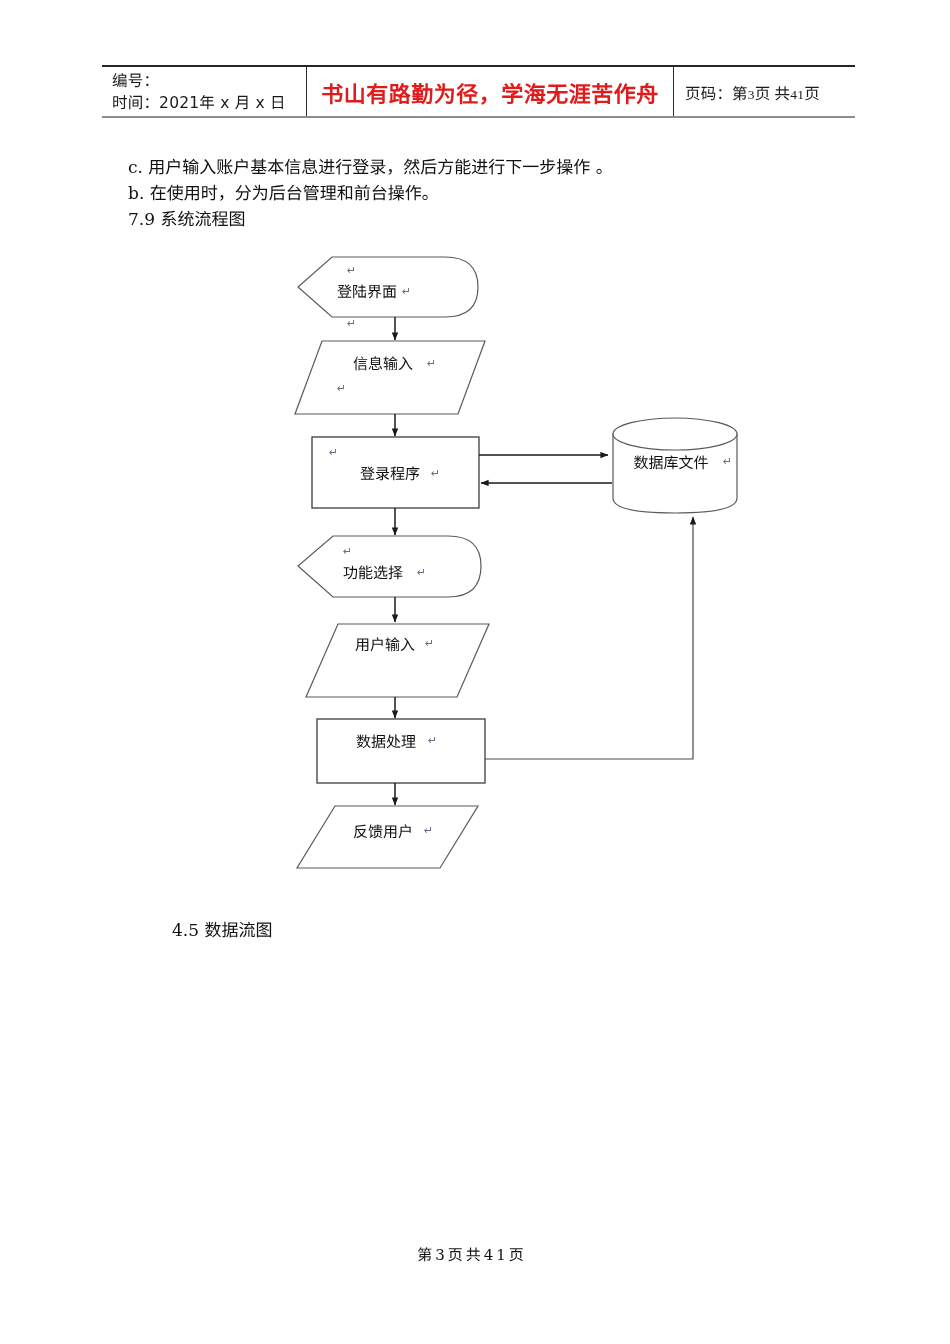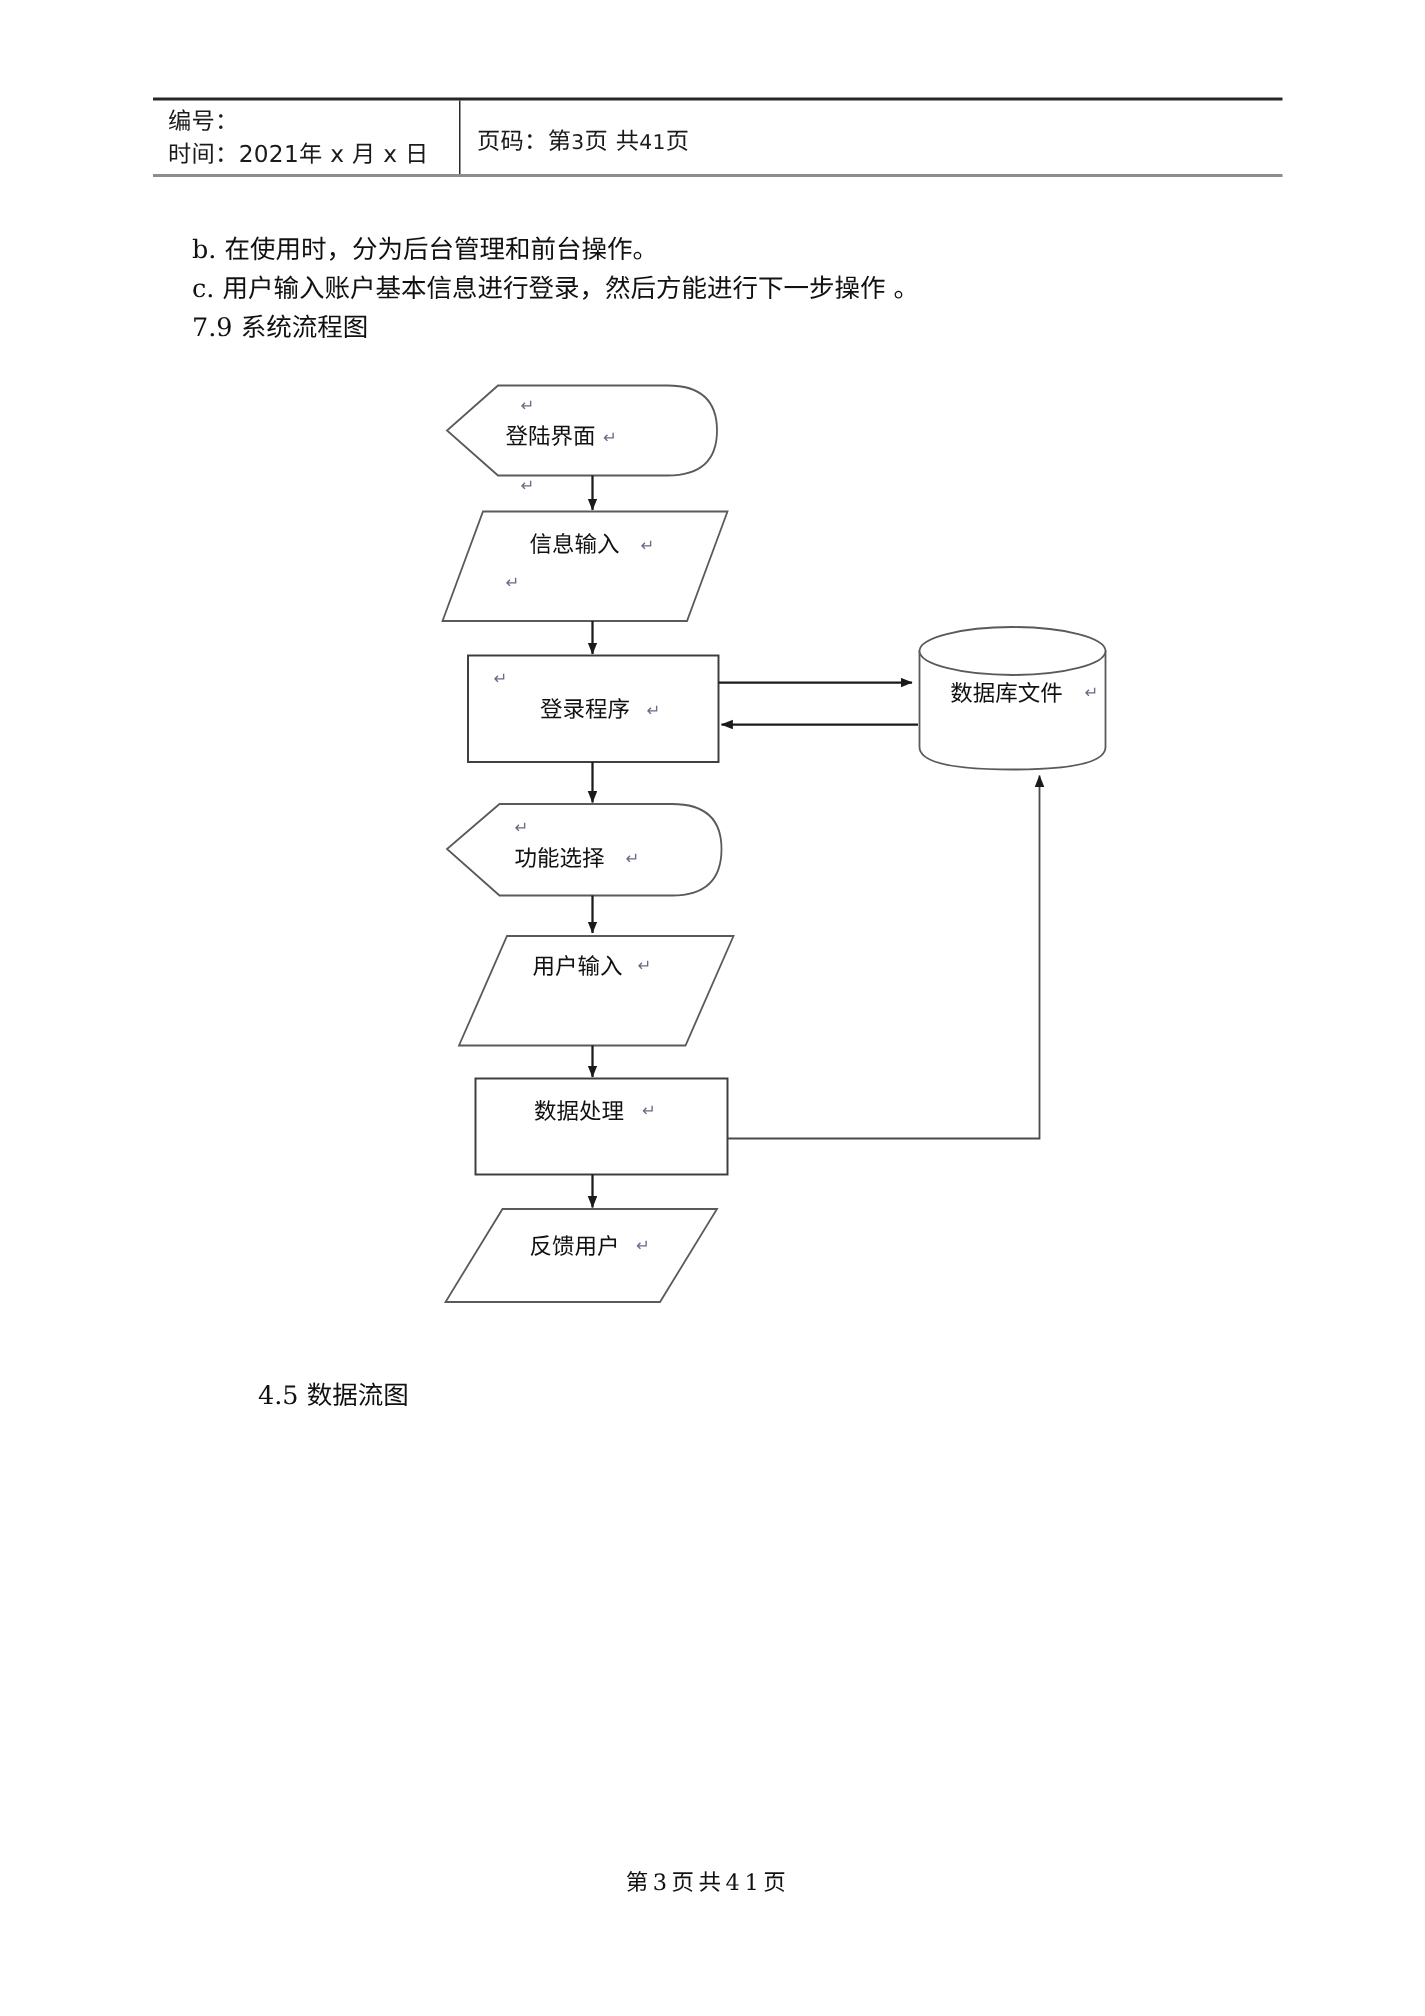--- a/index.html
+++ b/index.html
@@ -48,20 +48,21 @@
   }
   .hdr-cell-mid {
     width: 367px;
     border-right: 1.5px solid #2b2b2b;
     align-items: center;
     justify-content: center;
   }
   .hdr-cell-right {
     flex: 1;
     padding-left: 11px;
+    font-family: Liberation Serif, serif;
   }
   .hdr-line {
     font-size: 15.5px;
     line-height: 1.42;
     white-space: nowrap;
     letter-spacing: 0.2px;
   }
   .hdr-slogan {
     font-family: "DejaVu Serif", "Liberation Serif", serif;
     font-weight: bold;
@@ -170,30 +171,33 @@
 
 <div class="page">
 
   <div class="header-table">
 
     <div class="hdr-cell hdr-cell-left">
       <div class="hdr-line">编号：</div>
       <div class="hdr-line"><span>时间：</span><span>2021年 x 月 x 日</span></div>
     </div>
 
+    <div class="hdr-cell hdr-cell-mid">
+      <div class="hdr-slogan" style="color: rgb(224, 27, 27);">书山有路勤为径，学海无涯苦作舟</div>
+    </div>
 
     <div class="hdr-cell hdr-cell-right">
       <div class="hdr-pageinfo"><span>页码：</span><span>第</span><span class="small-num">3</span><span>页</span>&nbsp;<span>共</span><span class="small-num">41</span><span>页</span></div>
     </div>
 
   </div>
 
   <div class="body-text">
+    <div class="body-line">c. 用户输入账户基本信息进行登录，然后方能进行下一步操作 。</div>
     <div class="body-line">b. 在使用时，分为后台管理和前台操作。</div>
-    <div class="body-line">c. 用户输入账户基本信息进行登录，然后方能进行下一步操作 。</div>
     <div class="body-line">7.9 系统流程图</div>
   </div>
 
   <div class="flow-wrap">
     <svg class="flow-svg" width="950" height="1344" viewBox="0 0 950 1344" xmlns="http://www.w3.org/2000/svg">
       <defs>
         <marker id="ah" markerWidth="9" markerHeight="9" refX="7.6" refY="3.2" orient="auto" markerUnits="userSpaceOnUse">
           <path d="M0,0 L8,3.2 L0,6.4 z" fill="#1a1a1a"></path>
         </marker>
       </defs>

